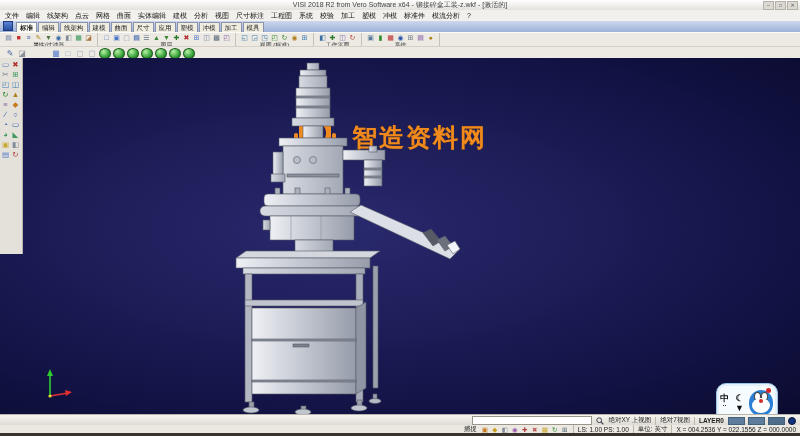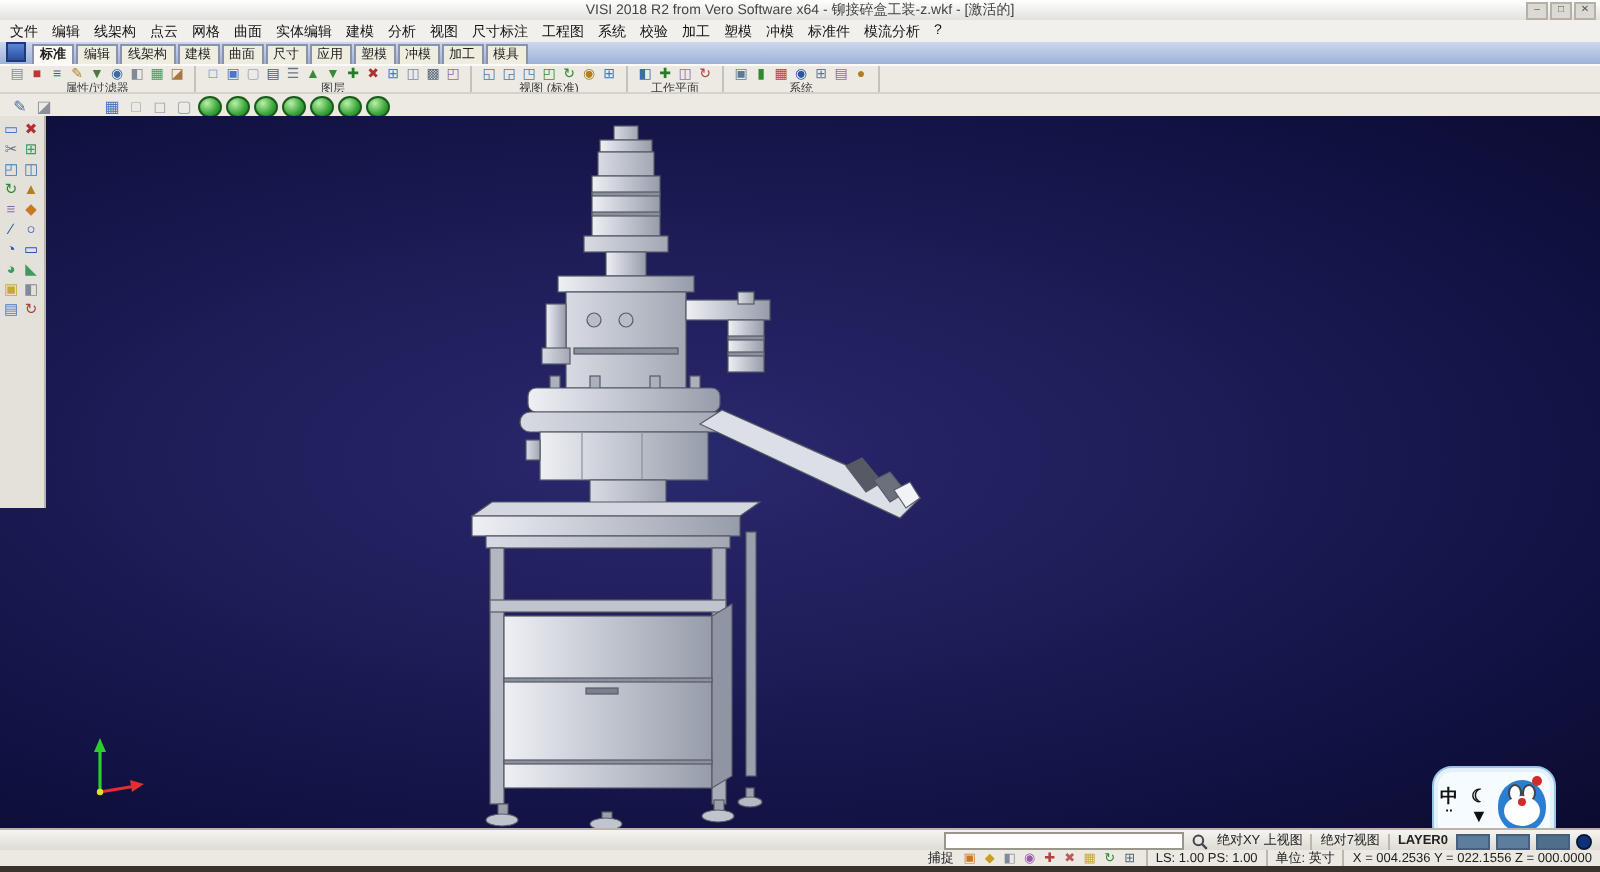--- a/index.html
+++ b/index.html
@@ -198,20 +198,36 @@
       <span class="ticon sphere"></span>
       <span class="ticon sphere"></span>
       <span class="ticon sphere"></span>
       <span class="ticon sphere"></span>
       <span class="ticon sphere"></span>
       <span class="ticon sphere"></span>
     </div>
 
   <div class="row" id="main">
 
+    <div id="watermark">
+      <svg width="54" height="44" viewBox="0 0 54 44">
+        <g fill="#f08a1e">
+          <rect x="1" y="26" width="4" height="12" rx="2"></rect>
+          <rect x="6" y="18" width="4" height="20" rx="2"></rect>
+          <rect x="11" y="10" width="4" height="28" rx="2"></rect>
+          <rect x="39" y="10" width="4" height="28" rx="2"></rect>
+          <rect x="44" y="18" width="4" height="20" rx="2"></rect>
+          <rect x="49" y="26" width="4" height="12" rx="2"></rect>
+        </g>
+        <circle cx="27" cy="18" r="13" fill="none" stroke="#f08a1e" stroke-width="4"></circle>
+        <rect x="17" y="32" width="20" height="8" fill="#c9ccd4" stroke="#7a7f8a" stroke-width="1"></rect>
+        <rect x="22" y="10" width="10" height="16" fill="#c9ccd4" stroke="#7a7f8a" stroke-width="1"></rect>
+      </svg>
+      <span id="wm-text">智造资料网</span>
+    </div>
 
     <svg width="250" height="356" viewBox="0 0 250 356" style="position:absolute;left:225px;top:0px;">
       <defs>
         <linearGradient id="met" x1="0" y1="0" x2="1" y2="0">
           <stop offset="0" stop-color="#eef0f4"></stop>
             <stop offset="0.45" stop-color="#c6cad3"></stop>
             <stop offset="1" stop-color="#969caa"></stop>
         </linearGradient>
         <linearGradient id="met2" x1="0" y1="0" x2="1" y2="0">
           <stop offset="0" stop-color="#d8dbe2"></stop>

